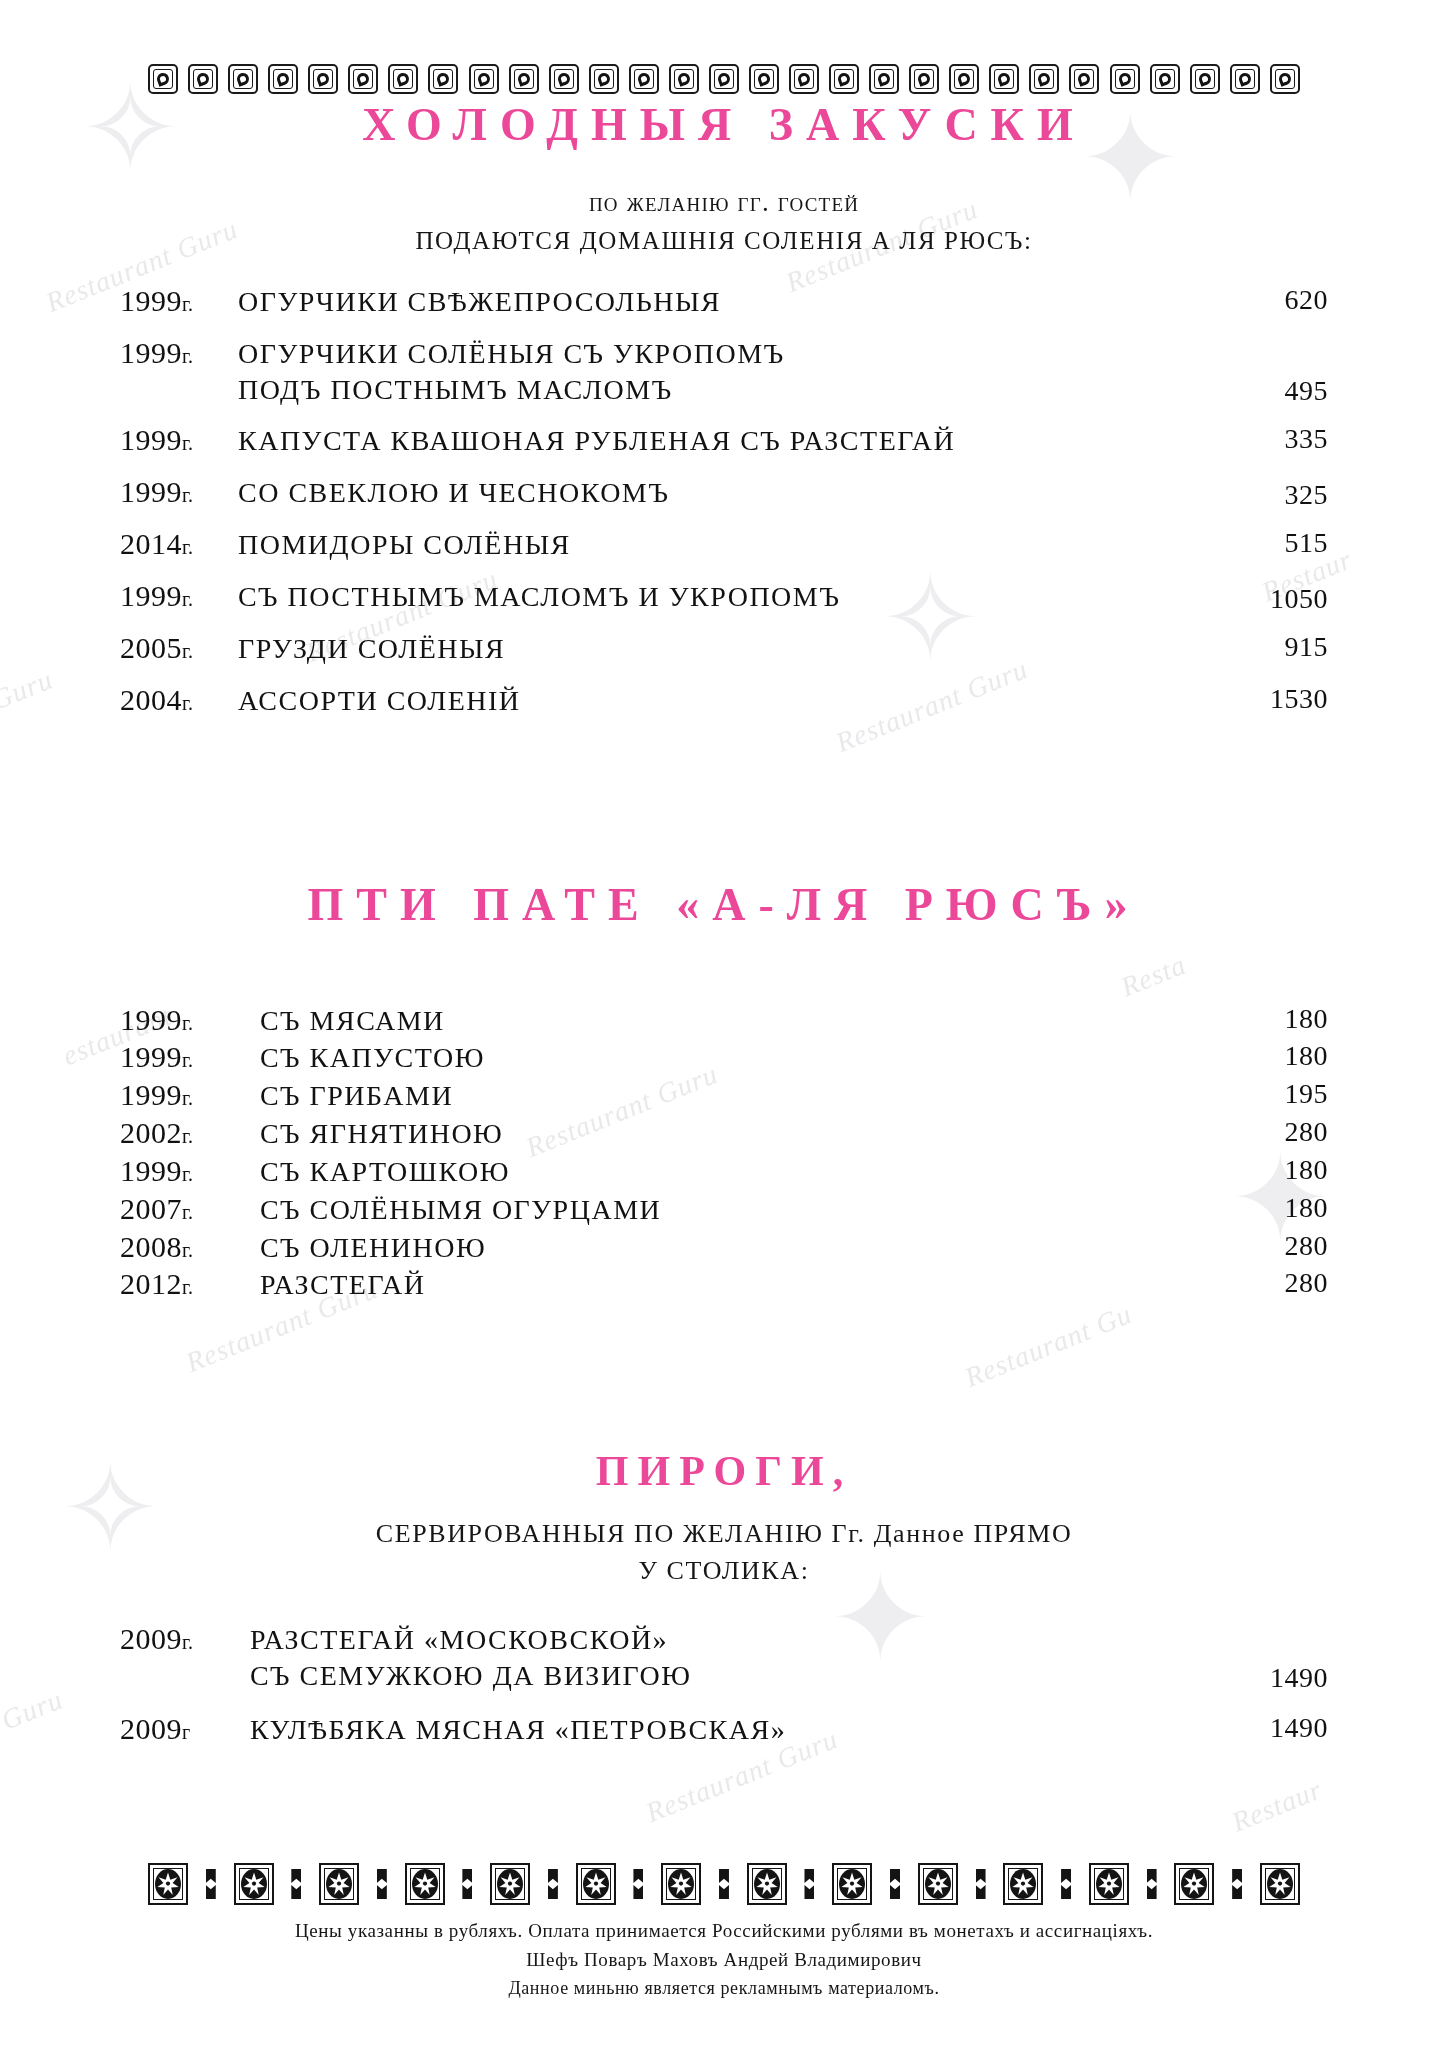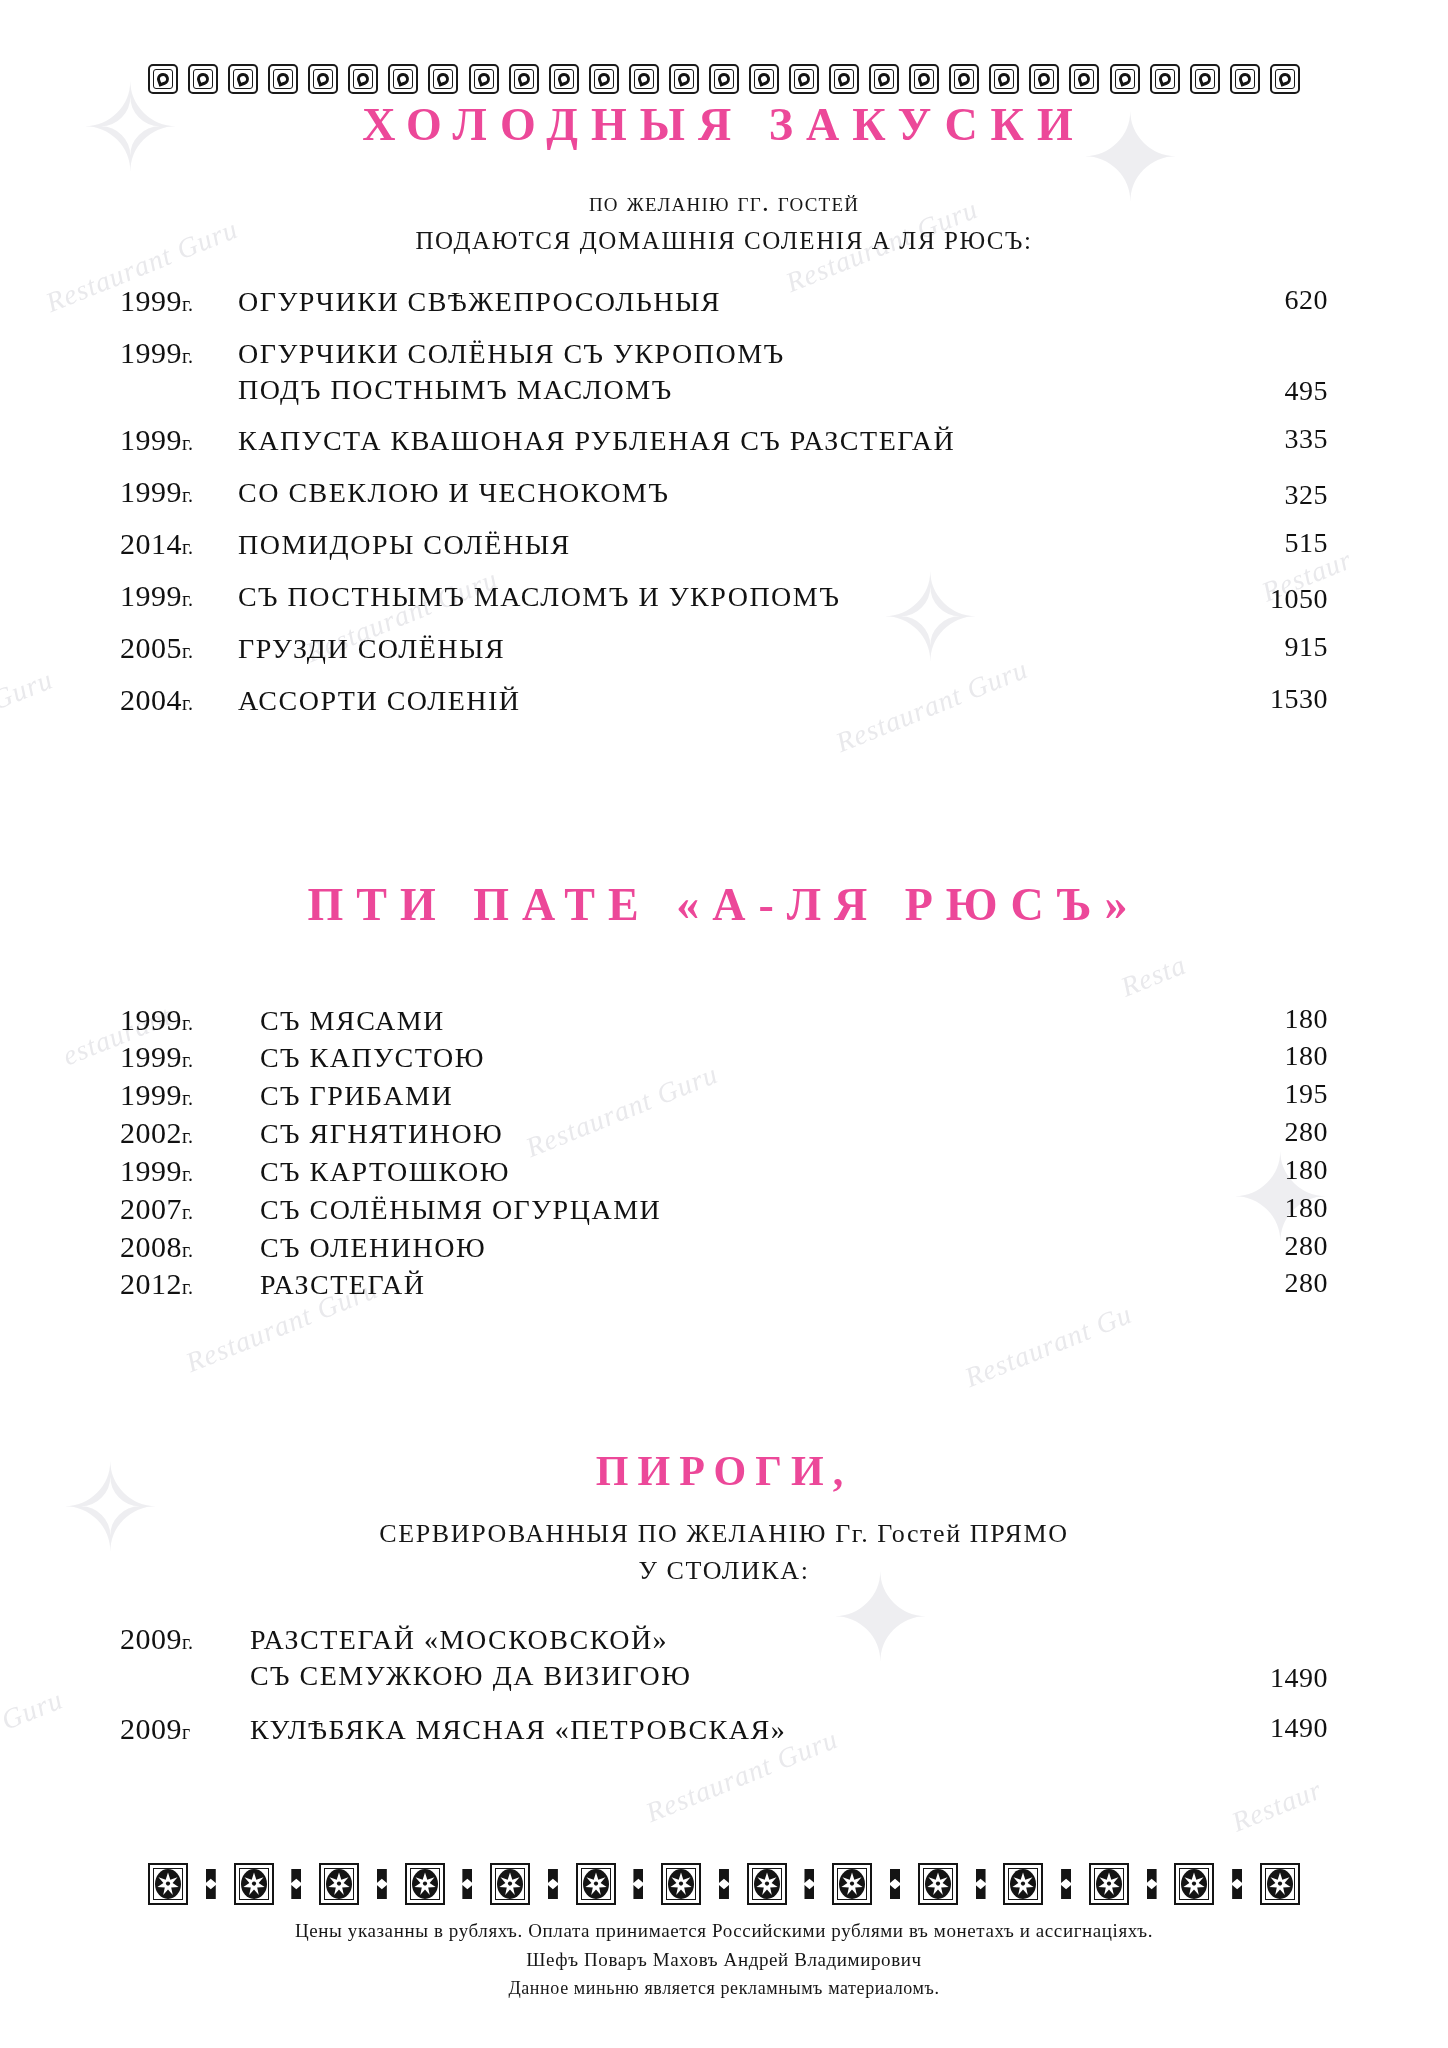--- a/index.html
+++ b/index.html
@@ -432,21 +432,21 @@
         <span class="m-name">
             <span class="nm-line">РАЗСТЕГАЙ</span>
           </span>
         <span class="m-price">280</span>
       </li>
     </ul>
   </div>
 
   <div id="section-pirogi" style="position:absolute;left:120px;top:1448px;width:1208px;">
     <div class="section-title" id="title-pirogi">ПИРОГИ,</div>
-    <div class="subtitle-upper" style="margin-top:22px;font-size:26px;">СЕРВИРОВАННЫЯ ПО ЖЕЛАНІЮ Гг. Гостей ПРЯМО</div>
+    <div class="subtitle-upper" style="margin-top:22px;font-size:26px;">СЕРВИРОВАННЫЯ ПО ЖЕЛАНІЮ Гг. Данное ПРЯМО</div>
     <div class="subtitle-upper" style="margin-top:2px;font-size:26px;">У СТОЛИКА:</div>
 
     <ul class="menu-list" style="margin-top:34px;">
       <li class="menu-row two-line">
         <span class="m-year"><span>2009</span><span class="suffix">г.</span></span>
         <span class="m-name">
             <span class="nm-line">РАЗСТЕГАЙ «МОСКОВСКОЙ»</span>
             <span class="nm-line">СЪ СЕМУЖКОЮ ДА ВИЗИГОЮ</span>
           </span>
         <span class="m-price">1490</span>

